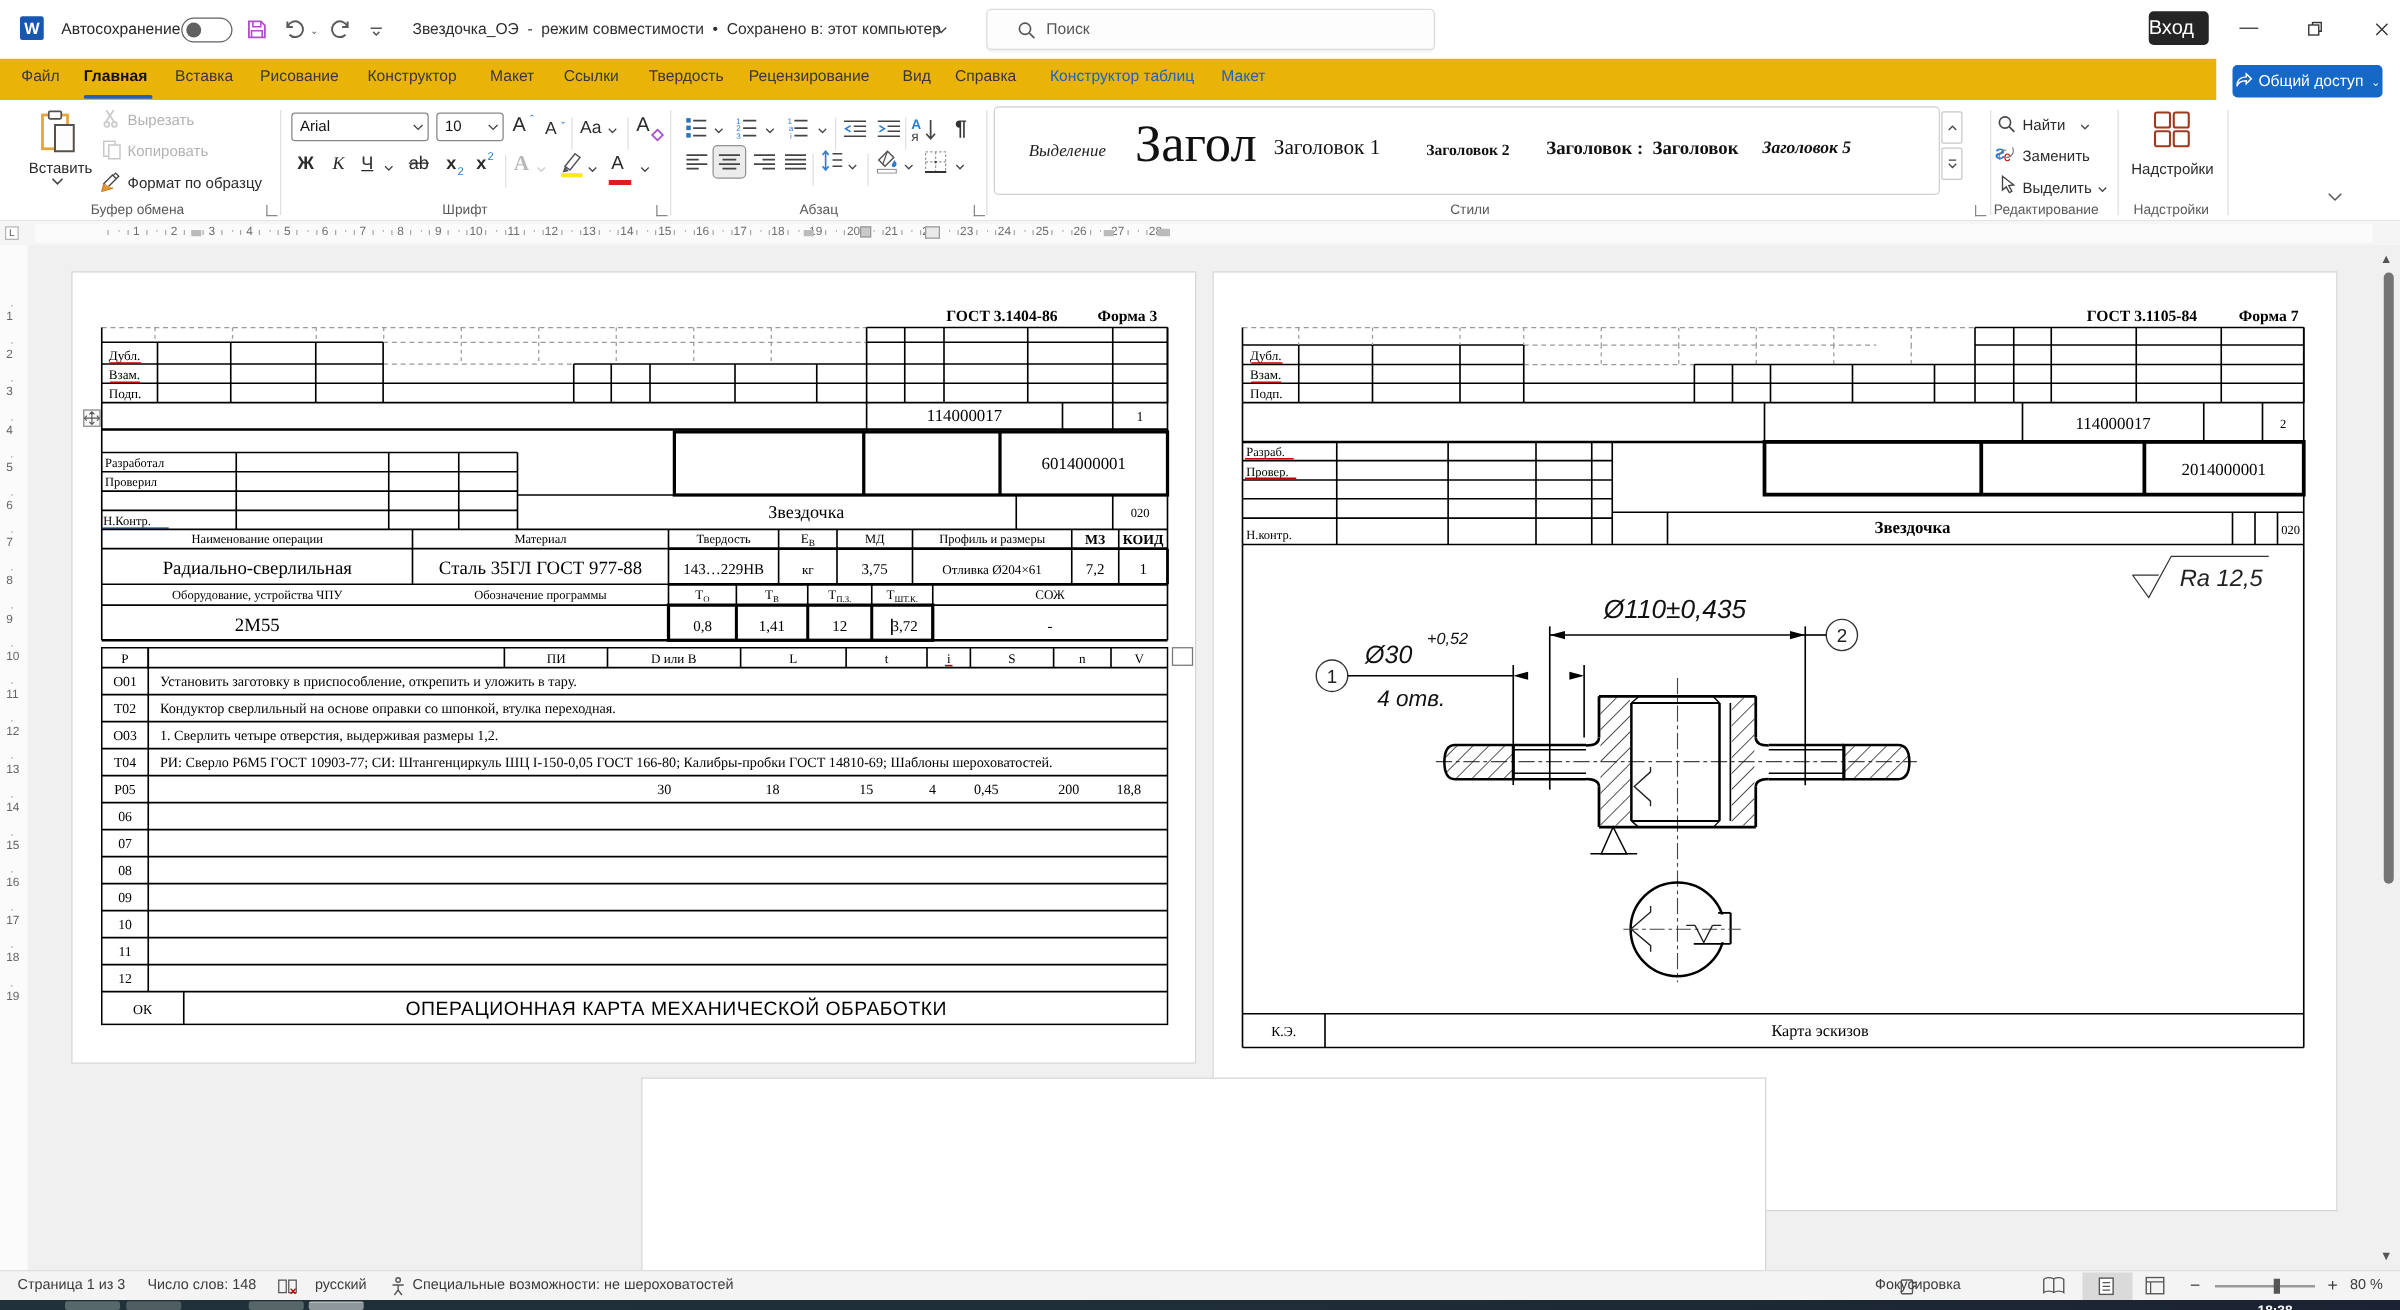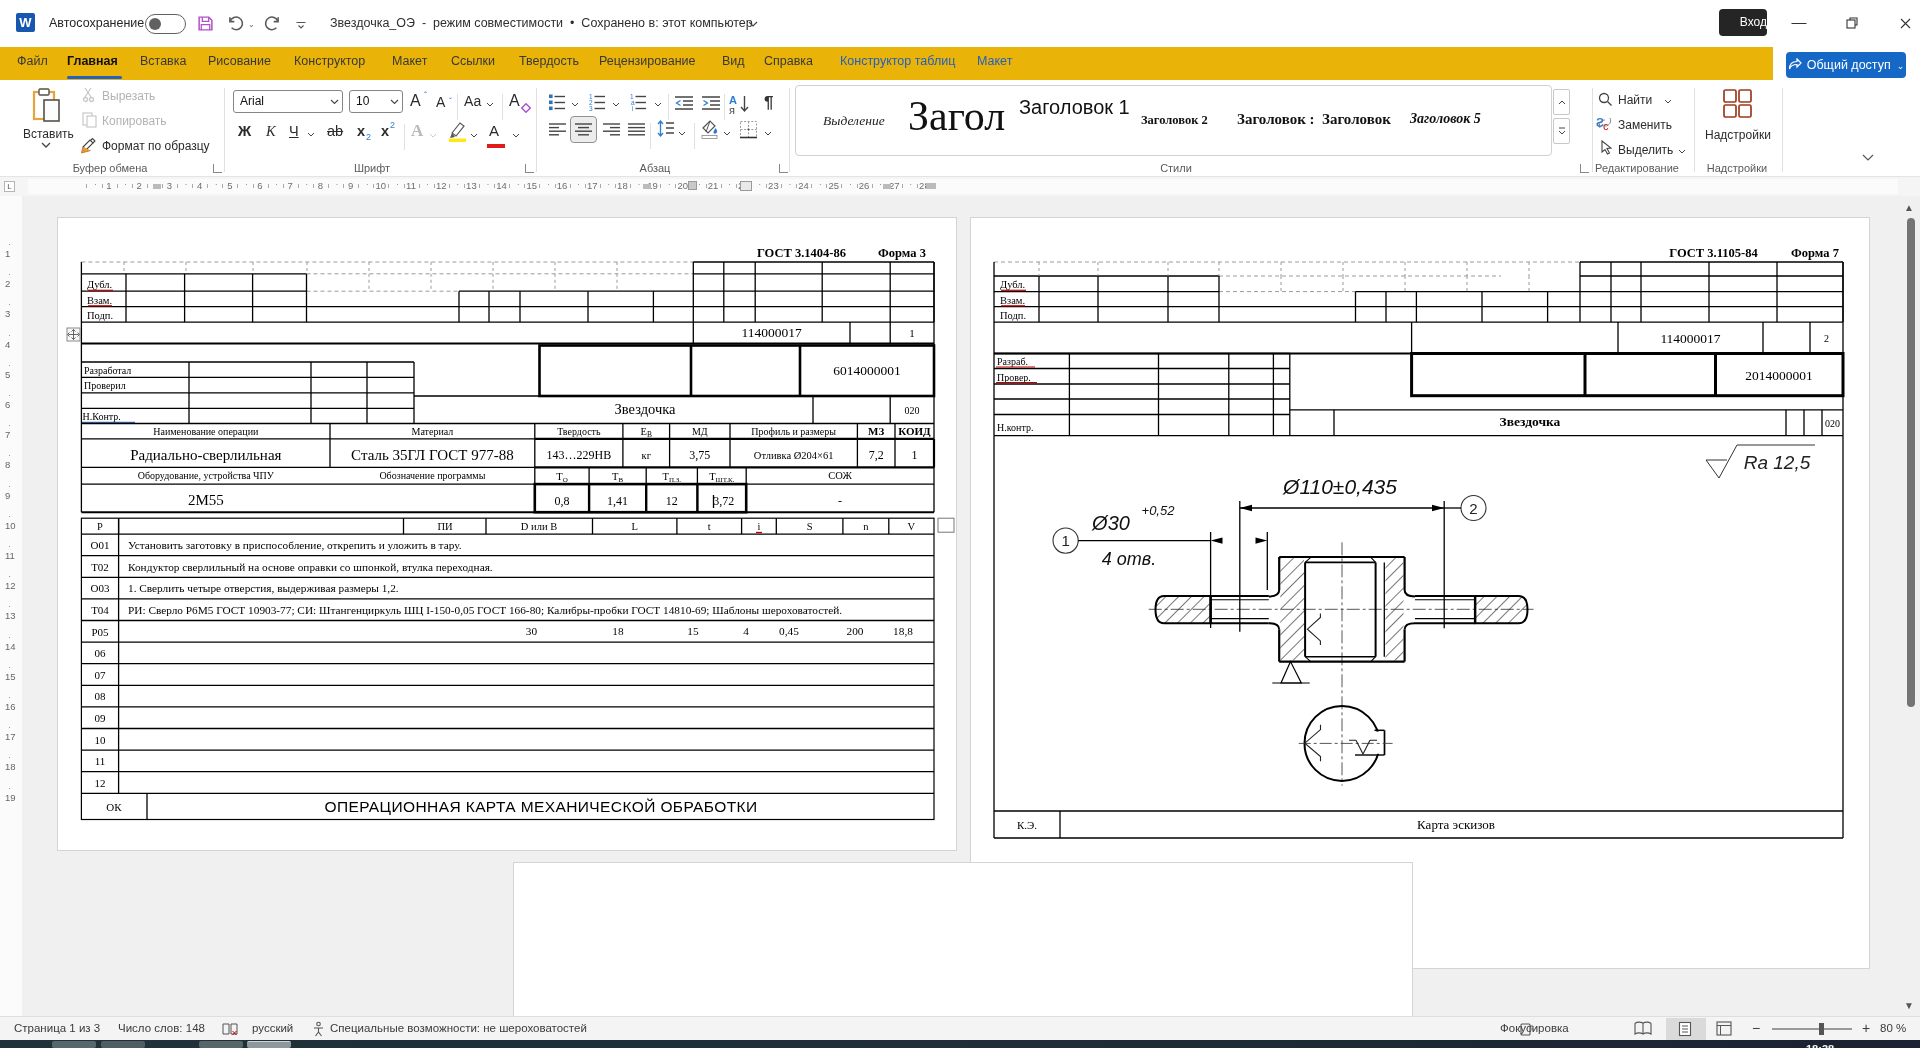--- a/index.html
+++ b/index.html
@@ -6,21 +6,21 @@
 .abs{position:absolute}
 
 #titlebar{position:absolute;left:0;top:0;width:1920px;height:47px;background:#fff}
 #wicon{position:absolute;left:16px;top:13px;width:19px;height:19px;background:#1857b0;border-radius:2px;color:#fff;font-size:13px;font-weight:bold;text-align:center;line-height:19px}
 .tbtxt{position:absolute;top:16px;font-size:12.5px;color:#262626}
 #toggle{position:absolute;left:145px;top:14px;width:41px;height:20px;border:1px solid #616161;border-radius:10px;background:#fff}
 #toggle .knob{position:absolute;left:3px;top:3px;width:12px;height:12px;border-radius:50%;background:#616161}
 #savebtn{position:absolute;left:197px;top:15px}
 #search{position:absolute;left:789px;top:7px;width:359px;height:33px;border:1px solid #dcdcdc;border-radius:4px;background:#fdfdfd;box-shadow:0 1px 2px rgba(0,0,0,.06)}
 #search .stxt{position:absolute;left:47px;top:8px;font-size:12.5px;color:#555}
-#vhod{position:absolute;left:1719px;top:9px;width:48px;height:27px;background:#252525;border-radius:4px;color:#fff;font-size:12px;text-align:right;line-height:27px}
+#vhod{position:absolute;left:1719px;top:9px;width:48px;height:27px;background:#252525;border-radius:4px;color:#fff;font-size:16px;text-align:left;line-height:27px}
 .wctl{position:absolute;top:0;width:46px;height:44px;color:#333;font-size:15px;text-align:center;line-height:44px;font-family:"Liberation Sans"}
 
 #tabs{position:absolute;left:0;top:47px;width:1773px;height:33px;background:#eab308}
 .tab{position:absolute;top:7px;font-size:12.5px;color:#383838;white-space:nowrap}
 .tabblue{color:#2160c4}
 #activetab{font-weight:bold;color:#111}
 #tabline{position:absolute;left:67px;top:29px;width:55px;height:3px;background:#2160c4;border-radius:2px}
 #share{position:absolute;left:1786px;top:5px;width:120px;height:26px;background:#1668c7;border-radius:4px;color:#fff;font-size:12.5px;text-align:center;line-height:26px}
 
 #ribbon{position:absolute;left:0;top:80px;width:1920px;height:97px;background:#fff;border-bottom:1px solid #e4e4e4}
@@ -74,20 +74,27 @@
         <path d="M15.8 8.2 A6.3 6.3 0 1 0 14.4 14.8" fill="none" stroke="#5b5b5b" stroke-width="1.6"></path>
         <path d="M11.7 8.6 L16.1 8.6 L16.1 4.2" fill="none" stroke="#5b5b5b" stroke-width="1.6"></path>
       </svg>
  <svg class="abs" style="left:295px;top:18px" width="12" height="12" viewBox="0 0 12 12">
         <path d="M1.5 4.5h9M3.5 7.5l2.5 2.5 2.5-2.5" fill="none" stroke="#555" stroke-width="1.2"></path>
       </svg>
  <span class="tbtxt" style="left:330px;color:#2e2e2e">Звездочка_ОЭ&nbsp; -&nbsp; режим совместимости&nbsp; •&nbsp; Сохранено в: этот компьютер</span>
  <svg class="abs" style="left:748px;top:20px" width="10" height="8" viewBox="0 0 10 8">
         <path d="M1 2l4 4 4-4" fill="none" stroke="#444" stroke-width="1.2"></path>
       </svg>
+ <div id="search">
+        <svg class="abs" style="left:24px;top:9px" width="15" height="15" viewBox="0 0 15 15">
+          <circle cx="6" cy="6" r="4.5" fill="none" stroke="#555" stroke-width="1.3"></circle>
+          <path d="M9.5 9.5l4 4" stroke="#555" stroke-width="1.3"></path>
+        </svg>
+        <span class="stxt">Поиск</span>
+      </div>
  <div id="vhod">Вход</div>
  <div class="wctl" style="left:1776px">—</div>
  <svg class="abs" style="left:1846px;top:17px" width="12" height="12" viewBox="0 0 12 12">
         <rect x="1" y="3" width="8" height="8" fill="none" stroke="#333" stroke-width="1.1"></rect>
         <path d="M4 3V1h7v7h-2" fill="none" stroke="#333" stroke-width="1.1"></path>
       </svg>
  <svg class="abs" style="left:1899px;top:17px" width="13" height="13" viewBox="0 0 13 13">
         <path d="M2 2l9 9M11 2l-9 9" stroke="#333" stroke-width="1.1"></path>
       </svg>
 </div>
@@ -294,21 +301,21 @@
       </svg>
       <svg class="abs" style="left:764px;top:51px" width="8" height="5" viewBox="0 0 8 5">
         <path d="M1 1l3 3 3-3" fill="none" stroke="#444" stroke-width="1"></path>
       </svg>
       <div class="glabel" style="left:655px">Абзац</div>
       <div class="launch" style="left:779px;top:84px"></div>
       <div class="gsep" style="left:789px"></div>
       <div class="abs" style="left:795px;top:5px;width:757px;height:71px;border:1px solid #d0d0d0;border-radius:4px"></div>
       <span class="abs" style="left:823px;top:33px;font-family:'Liberation Serif';font-style:italic;font-size:13.5px;color:#222">Выделение</span>
       <span class="abs" style="left:908px;top:12px;font-family:'Liberation Serif';font-size:42px;color:#111">Загол</span>
-      <span class="abs" style="left:1019px;top:16px;font-family:Liberation Sans, sans-serif;font-size:20px;color:#111">Заголовок 1</span>
+      <span class="abs" style="left:1019px;top:28px;font-family:Liberation Serif, serif;font-size:17px;color:#111">Заголовок 1</span>
       <span class="abs" style="left:1141px;top:33px;font-family:'Liberation Serif';font-size:12.5px;font-weight:bold;color:#111">Заголовок 2</span>
       <span class="abs" style="left:1237px;top:31px;font-family:'Liberation Serif';font-size:15px;font-weight:bold;color:#111">Заголовок :</span>
       <span class="abs" style="left:1322px;top:31px;font-family:'Liberation Serif';font-size:15px;font-weight:bold;color:#111">Заголовок</span>
       <span class="abs" style="left:1410px;top:31px;font-family:'Liberation Serif';font-size:14px;font-weight:bold;font-style:italic;color:#111">Заголовок 5</span>
       <div class="abs" style="left:1553px;top:9px;width:17px;height:26px;border:1px solid #c8c8c8;border-radius:2px;text-align:center"><svg width="8" height="5" viewBox="0 0 8 5" style="margin-top:10px">
           <path d="M1 4l3-3 3 3" fill="none" stroke="#444" stroke-width="1"></path>
         </svg></div>
       <div class="abs" style="left:1553px;top:38px;width:17px;height:26px;border:1px solid #c8c8c8;border-radius:2px;text-align:center"><svg width="8" height="9" viewBox="0 0 8 9" style="margin-top:8px">
           <path d="M1 1h6M1 4l3 3 3-3" fill="none" stroke="#444" stroke-width="1"></path>
         </svg></div>

